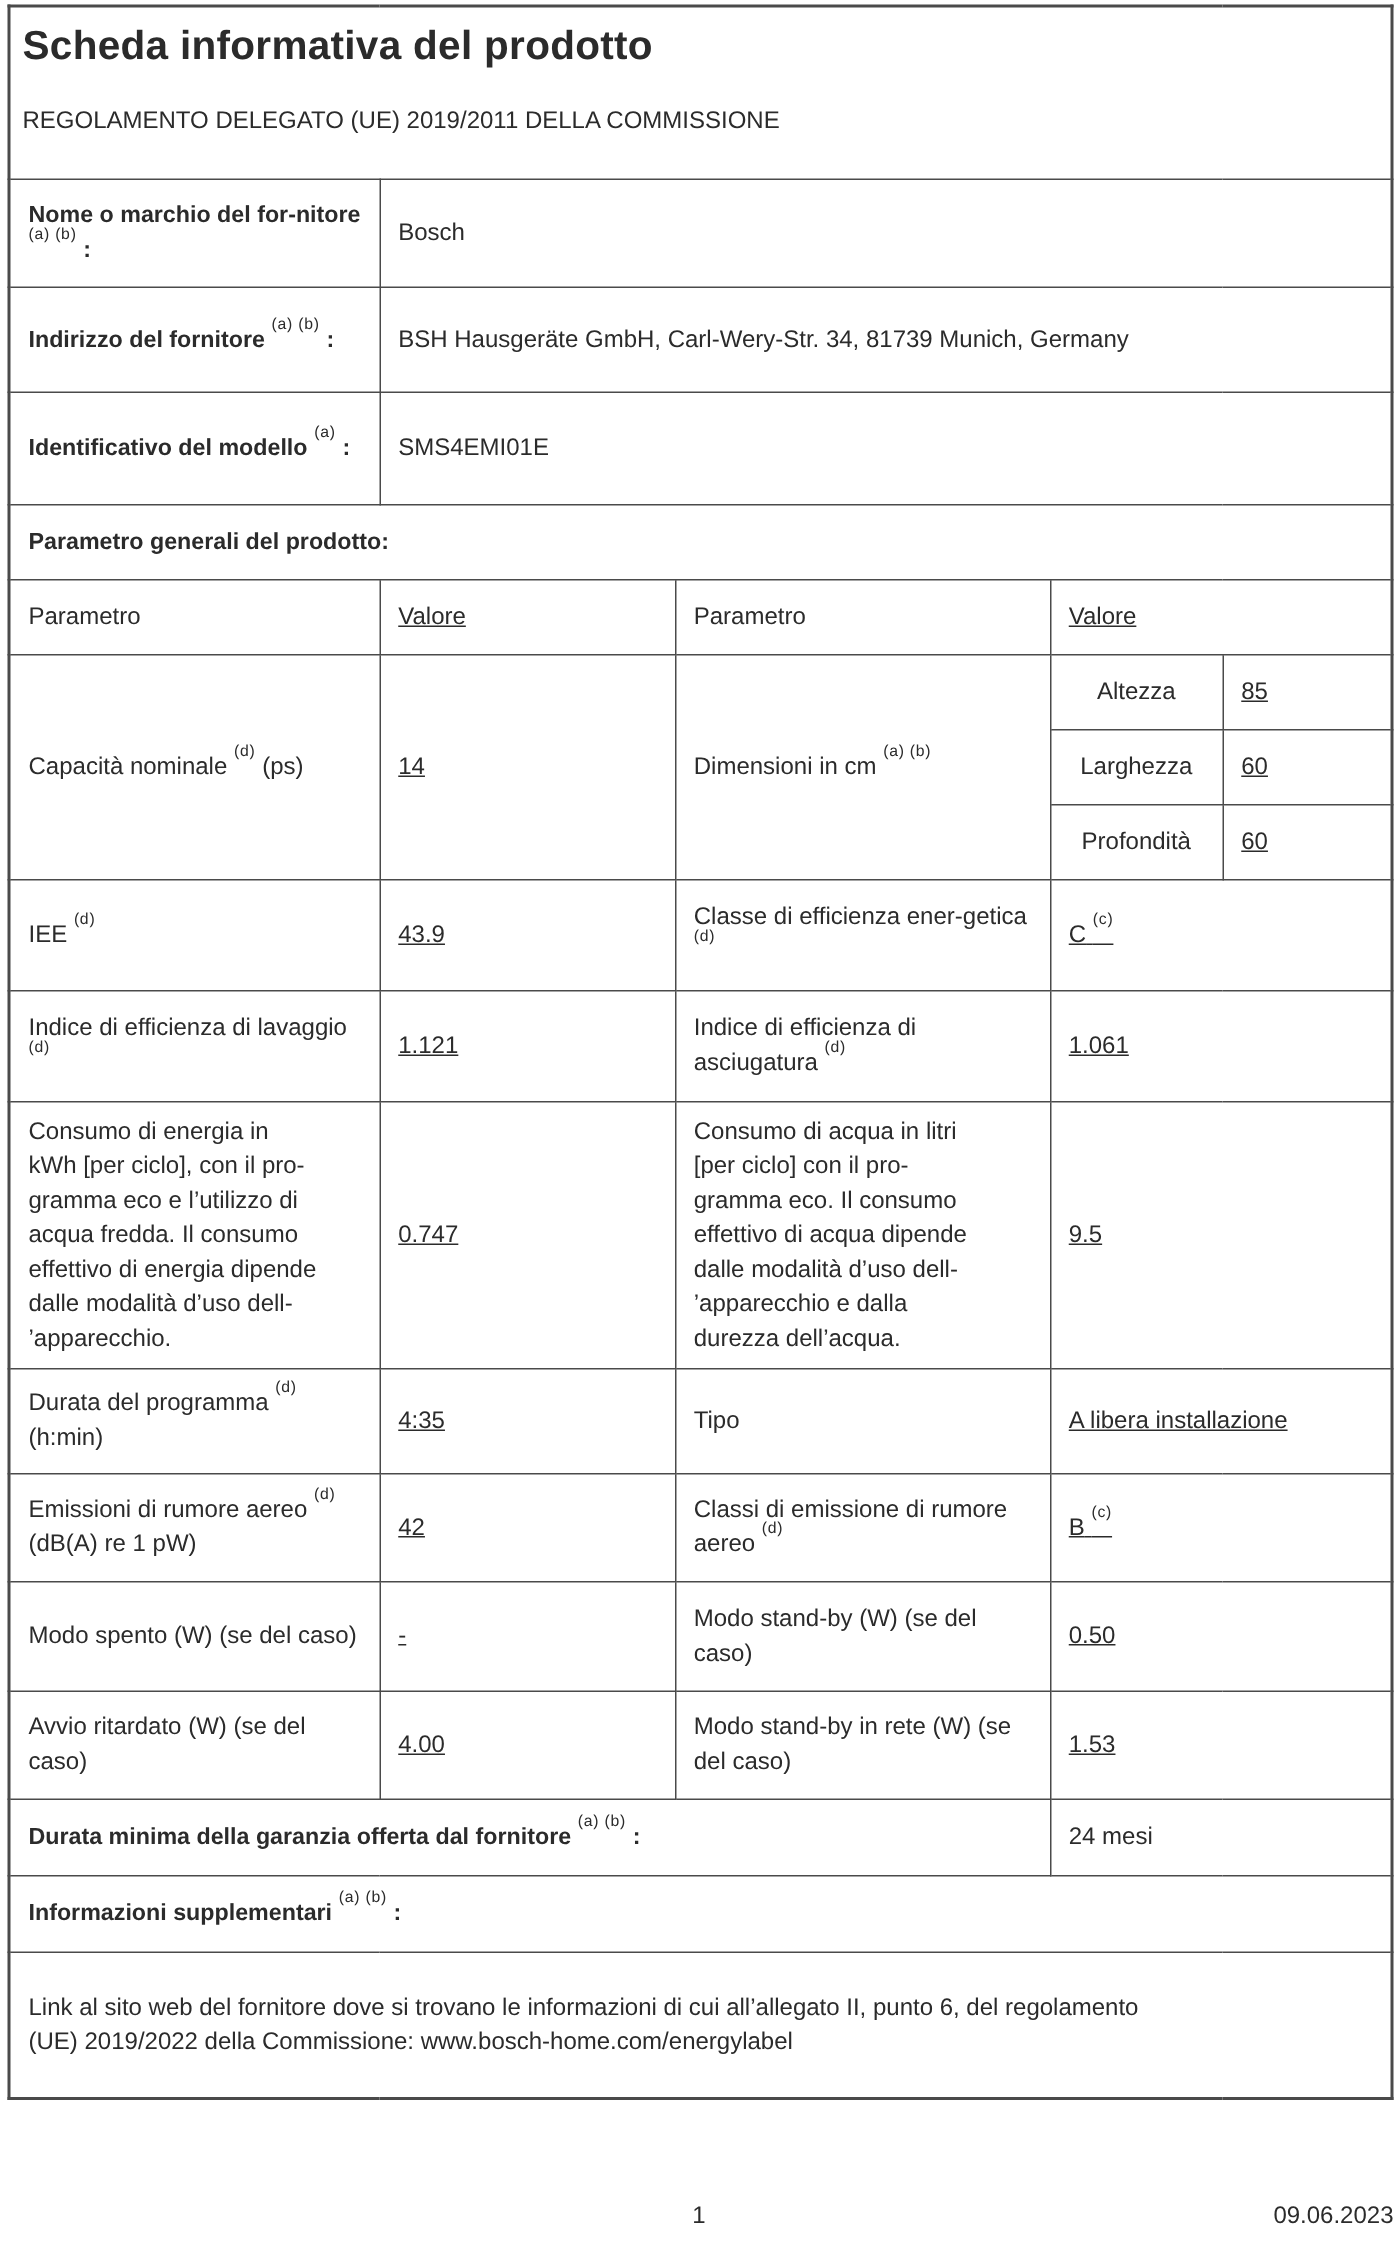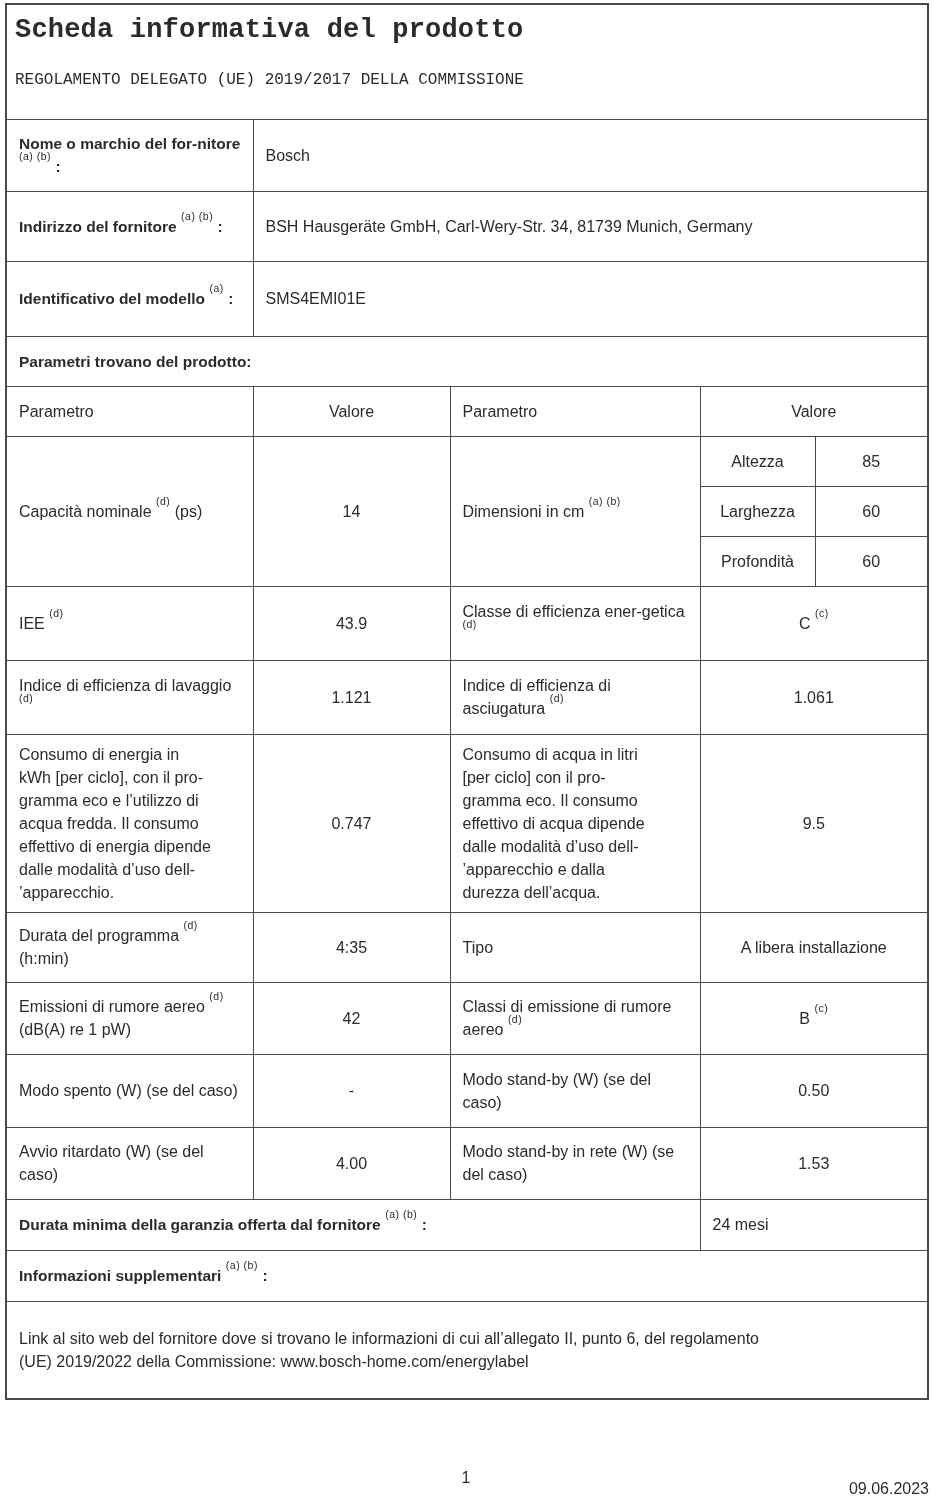--- a/index.html
+++ b/index.html
@@ -18,25 +18,25 @@
     border: 2px solid #4a4a4a;
   }
   table.fiche td {
     border: 1.5px solid #4a4a4a;
     font-size: 16px;
     line-height: 23px;
     vertical-align: middle;
     padding: 8px 12px;
     overflow: hidden;
   }
-  .titlecell { vertical-align: top !important; padding: 14px 8px 10px 8px !important; font-family: Liberation Mono, monospace; }
+  .titlecell { vertical-align: top !important; padding: 14px 8px 10px 8px !important; }
   .doc-title { font-size: 27px; font-weight: bold; letter-spacing: 0.2px; }
   .doc-subtitle { margin-top: 27px; font-size: 16px; }
   td.lab  { text-align: left;  padding: 8px 4px 8px 11px; }
-  td.val  { text-align: center; padding: 8px 6px; }
+  td.val  { padding: 8px 6px; text-decoration: underline; }
   td.dimlab { text-align: center; padding: 8px 4px; }
   .b { font-weight: bold; font-size: 15.5px; }
   sup.fn {
     font-size: 10.5px;
     line-height: 0;
     position: relative;
     top: -5.5px;
     letter-spacing: 0.5px;
   }
   .pre { white-space: pre-line; }
@@ -49,40 +49,40 @@
   tr.h175 { height: 175px; }
   tr.h73  { height: 73px; margin-left: 37px; }
   tr.h51  { height: 51px; }
   tr.h93  { height: 98px; }
   .footer {
     position: absolute;
     left: 0; top: 1469px; width: 932px;
     font-size: 16px; color: #2b2b2b;
   }
   .footer .pageno { position: absolute; left: 0; width: 932px; text-align: center; }
-  .footer .date { position: absolute; right: 3px; top: 0; margin-top: 11px; }
+  .footer .date { position: absolute; right: 3px; top: 0; }
 </style>
 </head>
 <body>
 
 <div class="sheet">
   <table class="fiche">
     <colgroup>
       <col style="width:247px">
         <col style="width:197px">
         <col style="width:250px">
         <col style="width:115px">
         <col style="width:113px">
     </colgroup>
 
     <tbody>
         <tr class="h115">
       <td colspan="5" class="titlecell">
         <div class="doc-title">Scheda informativa del prodotto</div>
-        <div class="doc-subtitle">REGOLAMENTO DELEGATO (UE) 2019/2017 DELLA COMMISSIONE</div>
+        <div class="doc-subtitle">REGOLAMENTO DELEGATO (UE) 2019/2011 DELLA COMMISSIONE</div>
       </td>
     </tr>
 
     <tr class="h72">
       <td class="lab">
         <span class="b">Nome o marchio del for-nitore</span>
         <sup class="fn">(a) (b)</sup>
         <span class="b">:</span>
       </td>
       <td colspan="4">Bosch</td>
@@ -99,21 +99,21 @@
       <td class="lab">
         <span class="b">Identificativo del modello</span>
         <sup class="fn">(a)</sup>
         <span class="b">:</span>
       </td>
       <td colspan="4">SMS4EMI01E</td>
     </tr>
 
     <tr class="h50">
       <td colspan="5" class="lab">
-        <span class="b">Parametri trovano del prodotto:</span>
+        <span class="b">Parametro generali del prodotto:</span>
       </td>
     </tr>
 
     <tr class="h50">
       <td class="lab">Parametro</td>
       <td class="val">Valore</td>
       <td class="lab">Parametro</td>
       <td class="val" colspan="2">Valore</td>
     </tr>
 

